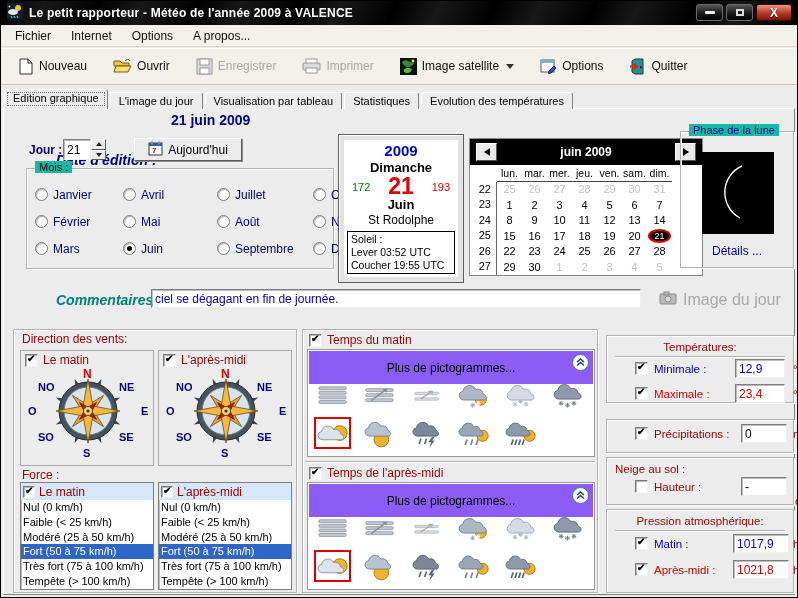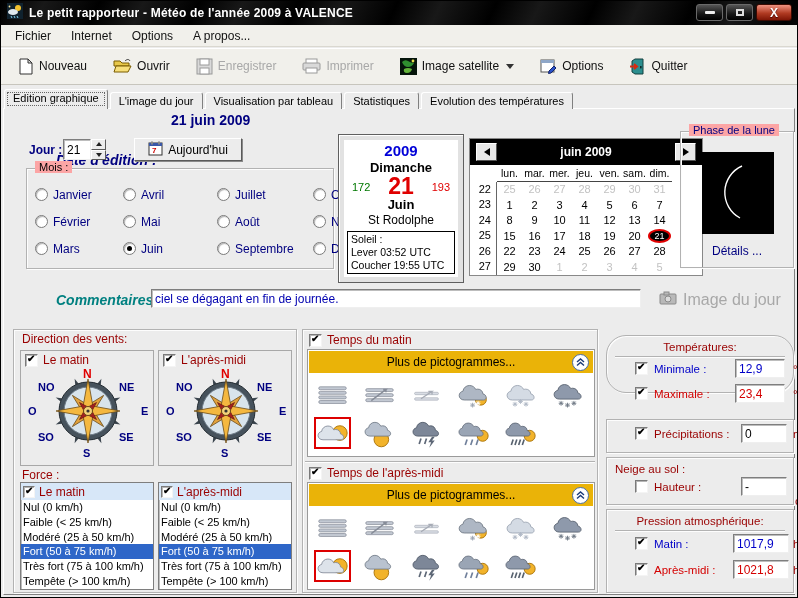--- a/index.html
+++ b/index.html
@@ -51,21 +51,21 @@
   .radio{position:relative;width:13px;height:13px;border-radius:50%;background:#fff;flex:none;
     border:1px solid #7a7a7a;box-shadow:inset 1px 1px 1px rgba(0,0,0,.3);}
   .radio.on::after{content:"";position:absolute;left:3px;top:3px;width:5px;height:5px;border-radius:50%;background:#000;}
   .field{background:#fff;font-family:inherit;font-size:12px;padding:1px 3px;height:19px;
     border:1px solid #7e7e7e;border-right-color:#efefef;border-bottom-color:#efefef;
     box-shadow:inset 1px 1px 0 #bdbdbd;}
   .btn3d{background:#ececec;border:1px solid #5a5a5a;border-top-color:#fff;border-left-color:#fff;
     box-shadow:1px 1px 0 #8a8a8a;font-family:inherit;font-size:12px;display:flex;align-items:center;gap:5px;justify-content:center;}
   .groove{border:1px solid #b2b2b2;box-shadow:inset 1px 1px 0 #fdfdfd,1px 1px 0 #fdfdfd;}
   .groupbox{position:absolute;border:1px solid #b2b2b2;box-shadow:inset 1px 1px 0 #fdfdfd,1px 1px 0 #fdfdfd;}
-  .legend{position:absolute;top:-8px;left:8px;background:#fca5a5;padding:0 4px;font-size:11px;}
+  .legend{position:absolute;top:-8px;left:8px;background:#14b8a6;padding:0 4px;font-size:11px;}
 
   
   .date-label{position:absolute;left:55px;top:111px;color:#000080;font-weight:bold;font-style:italic;font-size:14px;margin-top:40px;}
   .date-value{position:absolute;left:170px;top:111px;color:#000080;font-weight:bold;font-size:14px;}
   .jour-label{position:absolute;left:28px;top:142px;color:#000080;font-weight:bold;font-size:12px;}
   .spinner{position:absolute;left:62px;top:138px;display:flex;}
   .spinner input{width:28px;height:21px;}
   .spinbtns{display:flex;flex-direction:column;width:15px;height:21px;}
   .spinbtn{flex:1;background:#ececec;border:1px solid #5a5a5a;border-top-color:#fff;border-left-color:#fff;padding:0;
     display:flex;align-items:center;justify-content:center;}
@@ -137,21 +137,21 @@
     box-shadow:inset 1px 1px 0 #bdbdbd;font-size:11px;}
   .force-list.m{left:6px;} .force-list.a{left:144px;}
   .fl-head{height:17px;background:#d7e7f8;display:flex;align-items:center;gap:4px;padding-left:2px;color:#990000;font-size:12px;}
   .fl-head .cb{width:12px;height:12px;}
   .fl-item{height:14.8px;line-height:14.8px;padding-left:2px;white-space:nowrap;}
   .fl-item.sel{background:#2e66c8;color:#fff;}
 
   .mid-panel{position:absolute;left:301px;top:328px;width:296px;height:264px;}
   .temps-cb{position:absolute;left:6px;display:flex;align-items:center;gap:5px;font-size:12px;color:#990000;}
   .picto-panel{position:absolute;left:4px;width:288px;height:108px;background:#fff;border:1px solid #9a9a9a;}
-  .pp-head{position:absolute;left:1px;right:1px;top:1px;height:22px;background:#eab308;
+  .pp-head{position:absolute;left:1px;right:1px;top:1px;height:33px;background:#8b5cf6;
     display:flex;align-items:center;justify-content:center;font-size:12px;color:#000;}
   .pp-chev{position:absolute;right:4px;top:3px;width:17px;height:17px;border-radius:50%;border:1px solid #4a6fa5;
     background:#fff;display:flex;align-items:center;justify-content:center;padding:0;}
   .pp-row{position:absolute;left:6px;display:flex;gap:10px;}
   .picto{width:37px;height:32px;display:flex;align-items:center;justify-content:center;border:2px solid transparent;}
   .picto.sel{border-color:#dd0000;}
   .mid-sep{position:absolute;left:2px;right:2px;top:131px;border-top:1px solid #b2b2b2;border-bottom:1px solid #fdfdfd;}
 
   .rgroup{position:absolute;left:605px;width:188px;}
   .rg-title{color:#990000;font-size:11.5px;text-align:center;padding-top:5px;}
@@ -812,21 +812,21 @@
               <line x1="10" y1="22" x2="8" y2="28" stroke="#58626f" stroke-width="1.8"></line>
               <line x1="14" y1="22" x2="12" y2="28" stroke="#58626f" stroke-width="1.8"></line>
               <line x1="18" y1="22" x2="16" y2="28" stroke="#58626f" stroke-width="1.8"></line>
               <line x1="22" y1="22" x2="20" y2="28" stroke="#58626f" stroke-width="1.8"></line>
             </svg>
           </span>
         </div>
     </div>
   </div>
 
-  <div class="rgroup groove" style="top:334px;height:58px;border-radius:20px;">
+  <div class="rgroup groove" style="top:334px;height:68px;">
     <div class="rg-title">Températures:</div>
     <div class="rg-line"></div>
     <div class="rg-row" style="top:26px;">
       <span class="cb on"></span>
       <span class="rg-label blue">Minimale :</span>
       <input class="field rg-field blue" style="left: 112px;" value="12,9">
       <span class="rg-unit" style="left:170px;">°C</span>
     </div>
     <div class="rg-row" style="top:51px;">
       <span class="cb on"></span>

